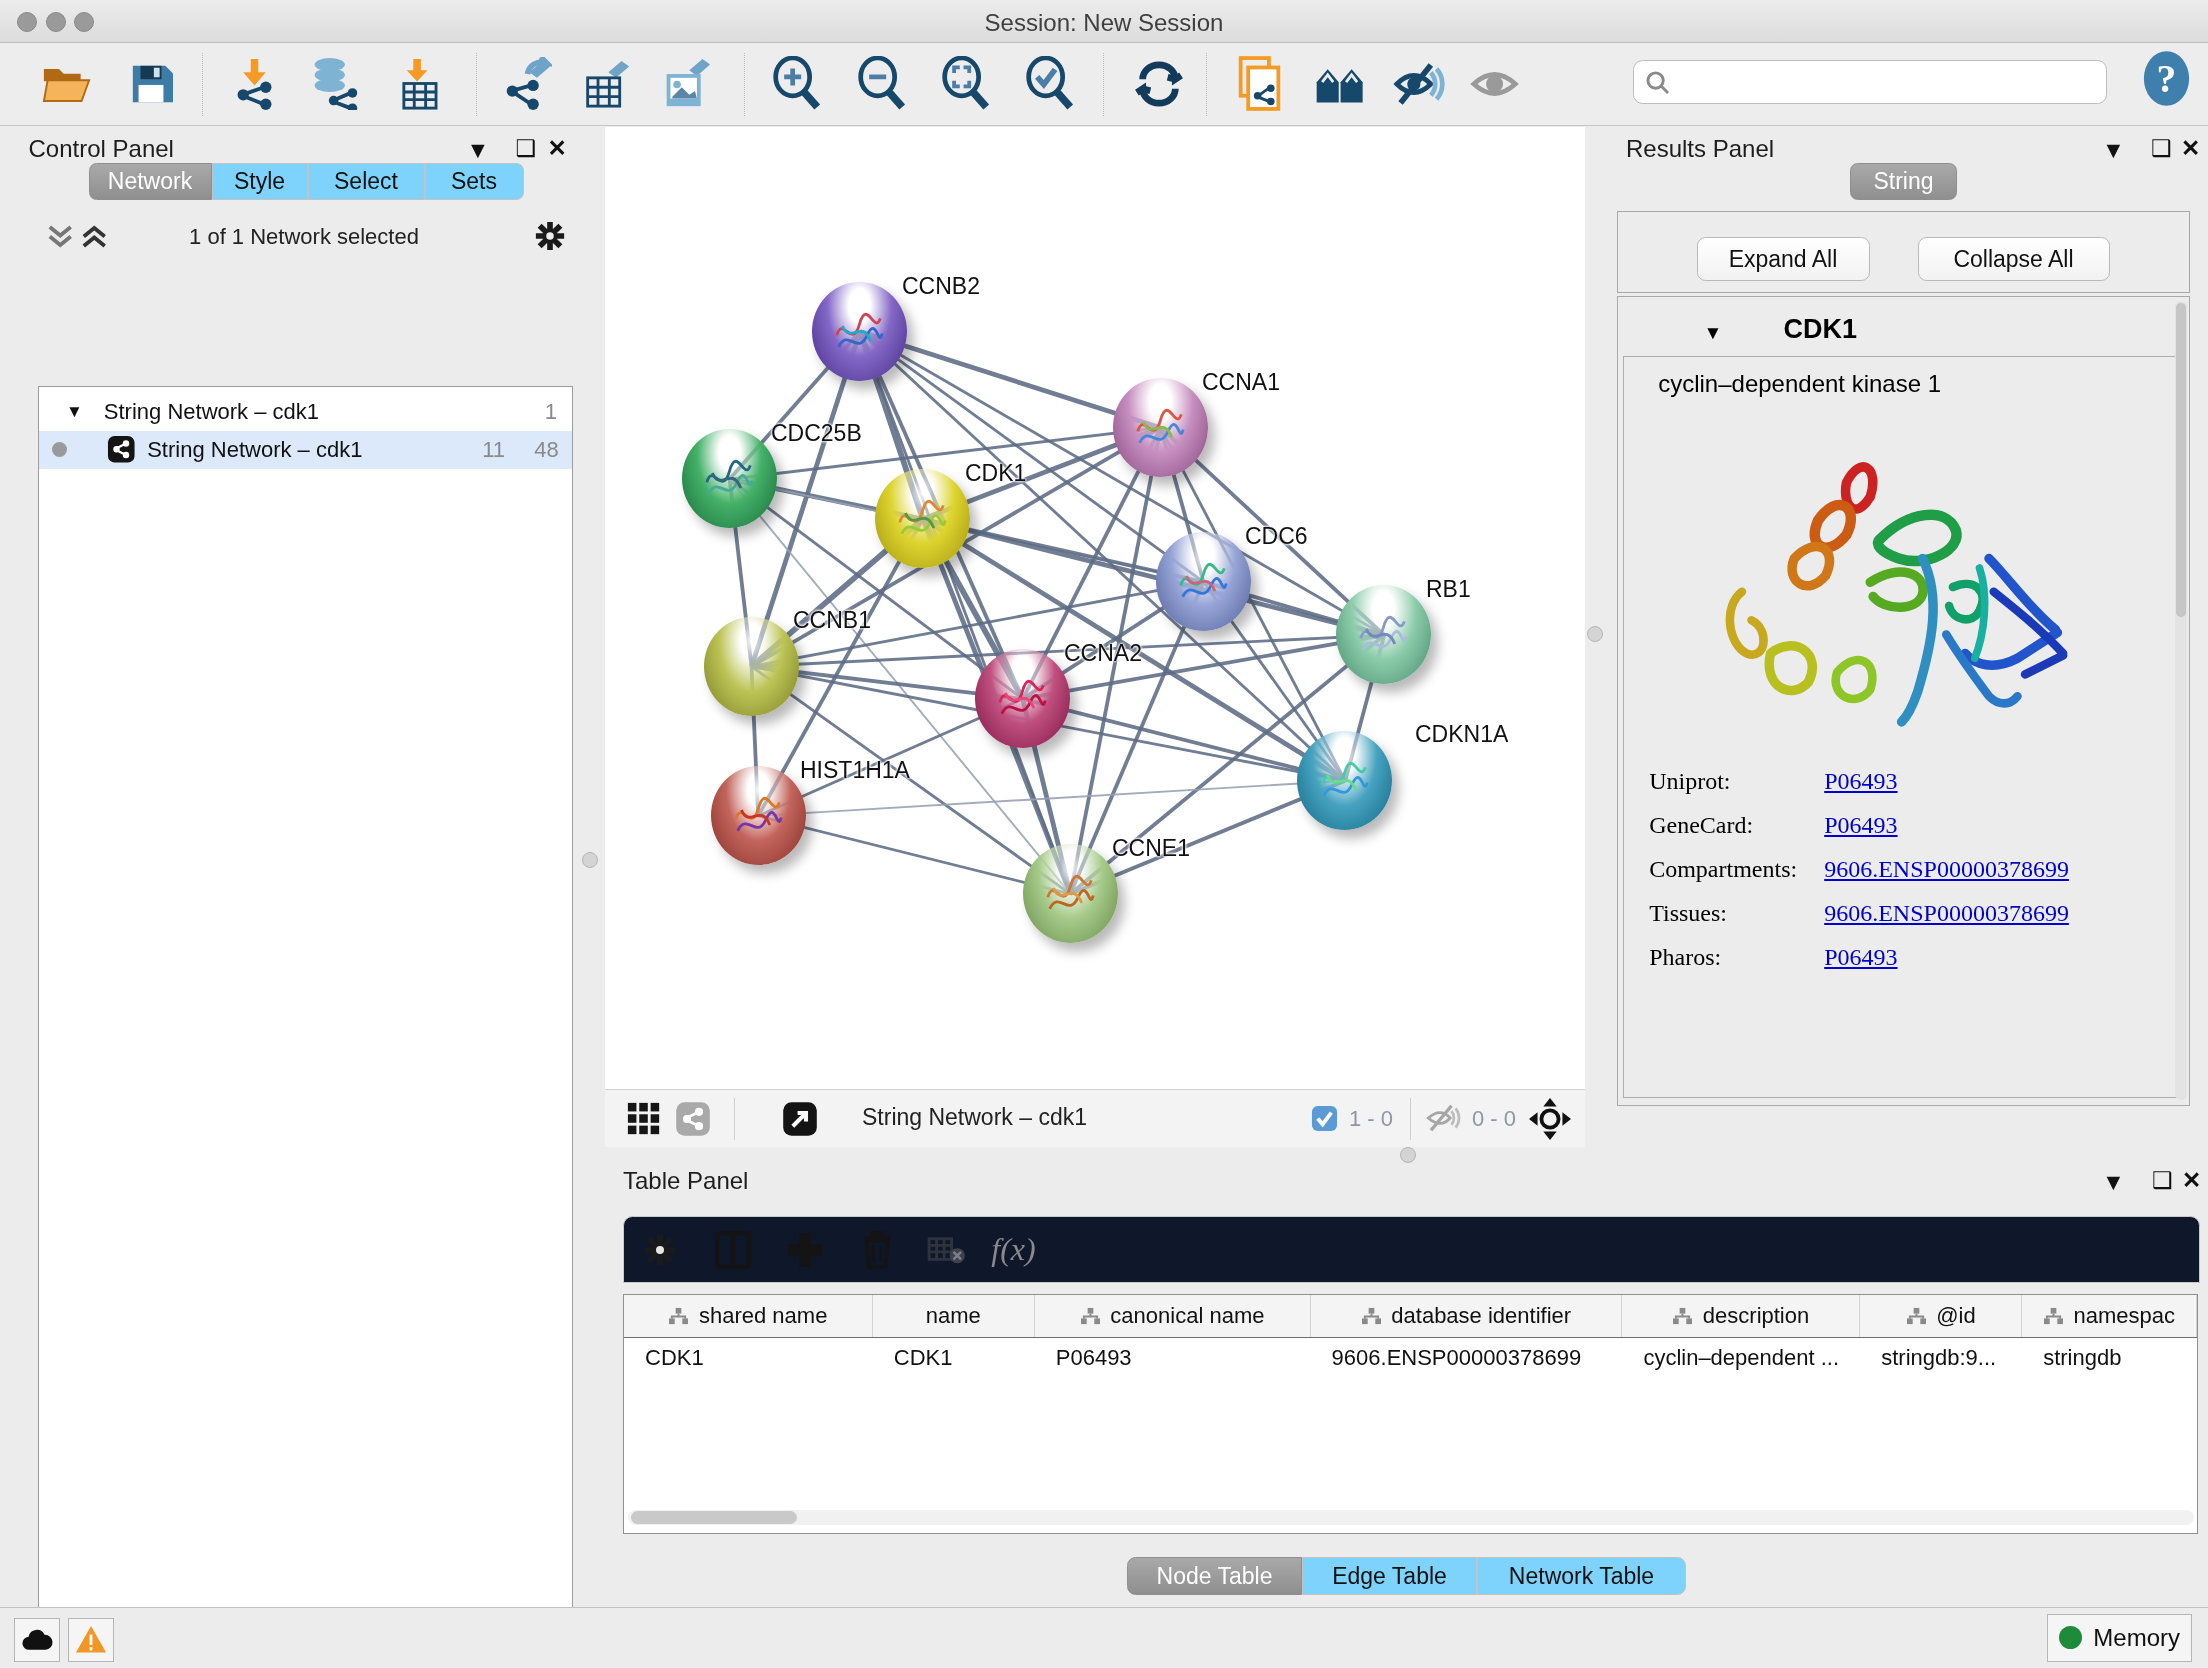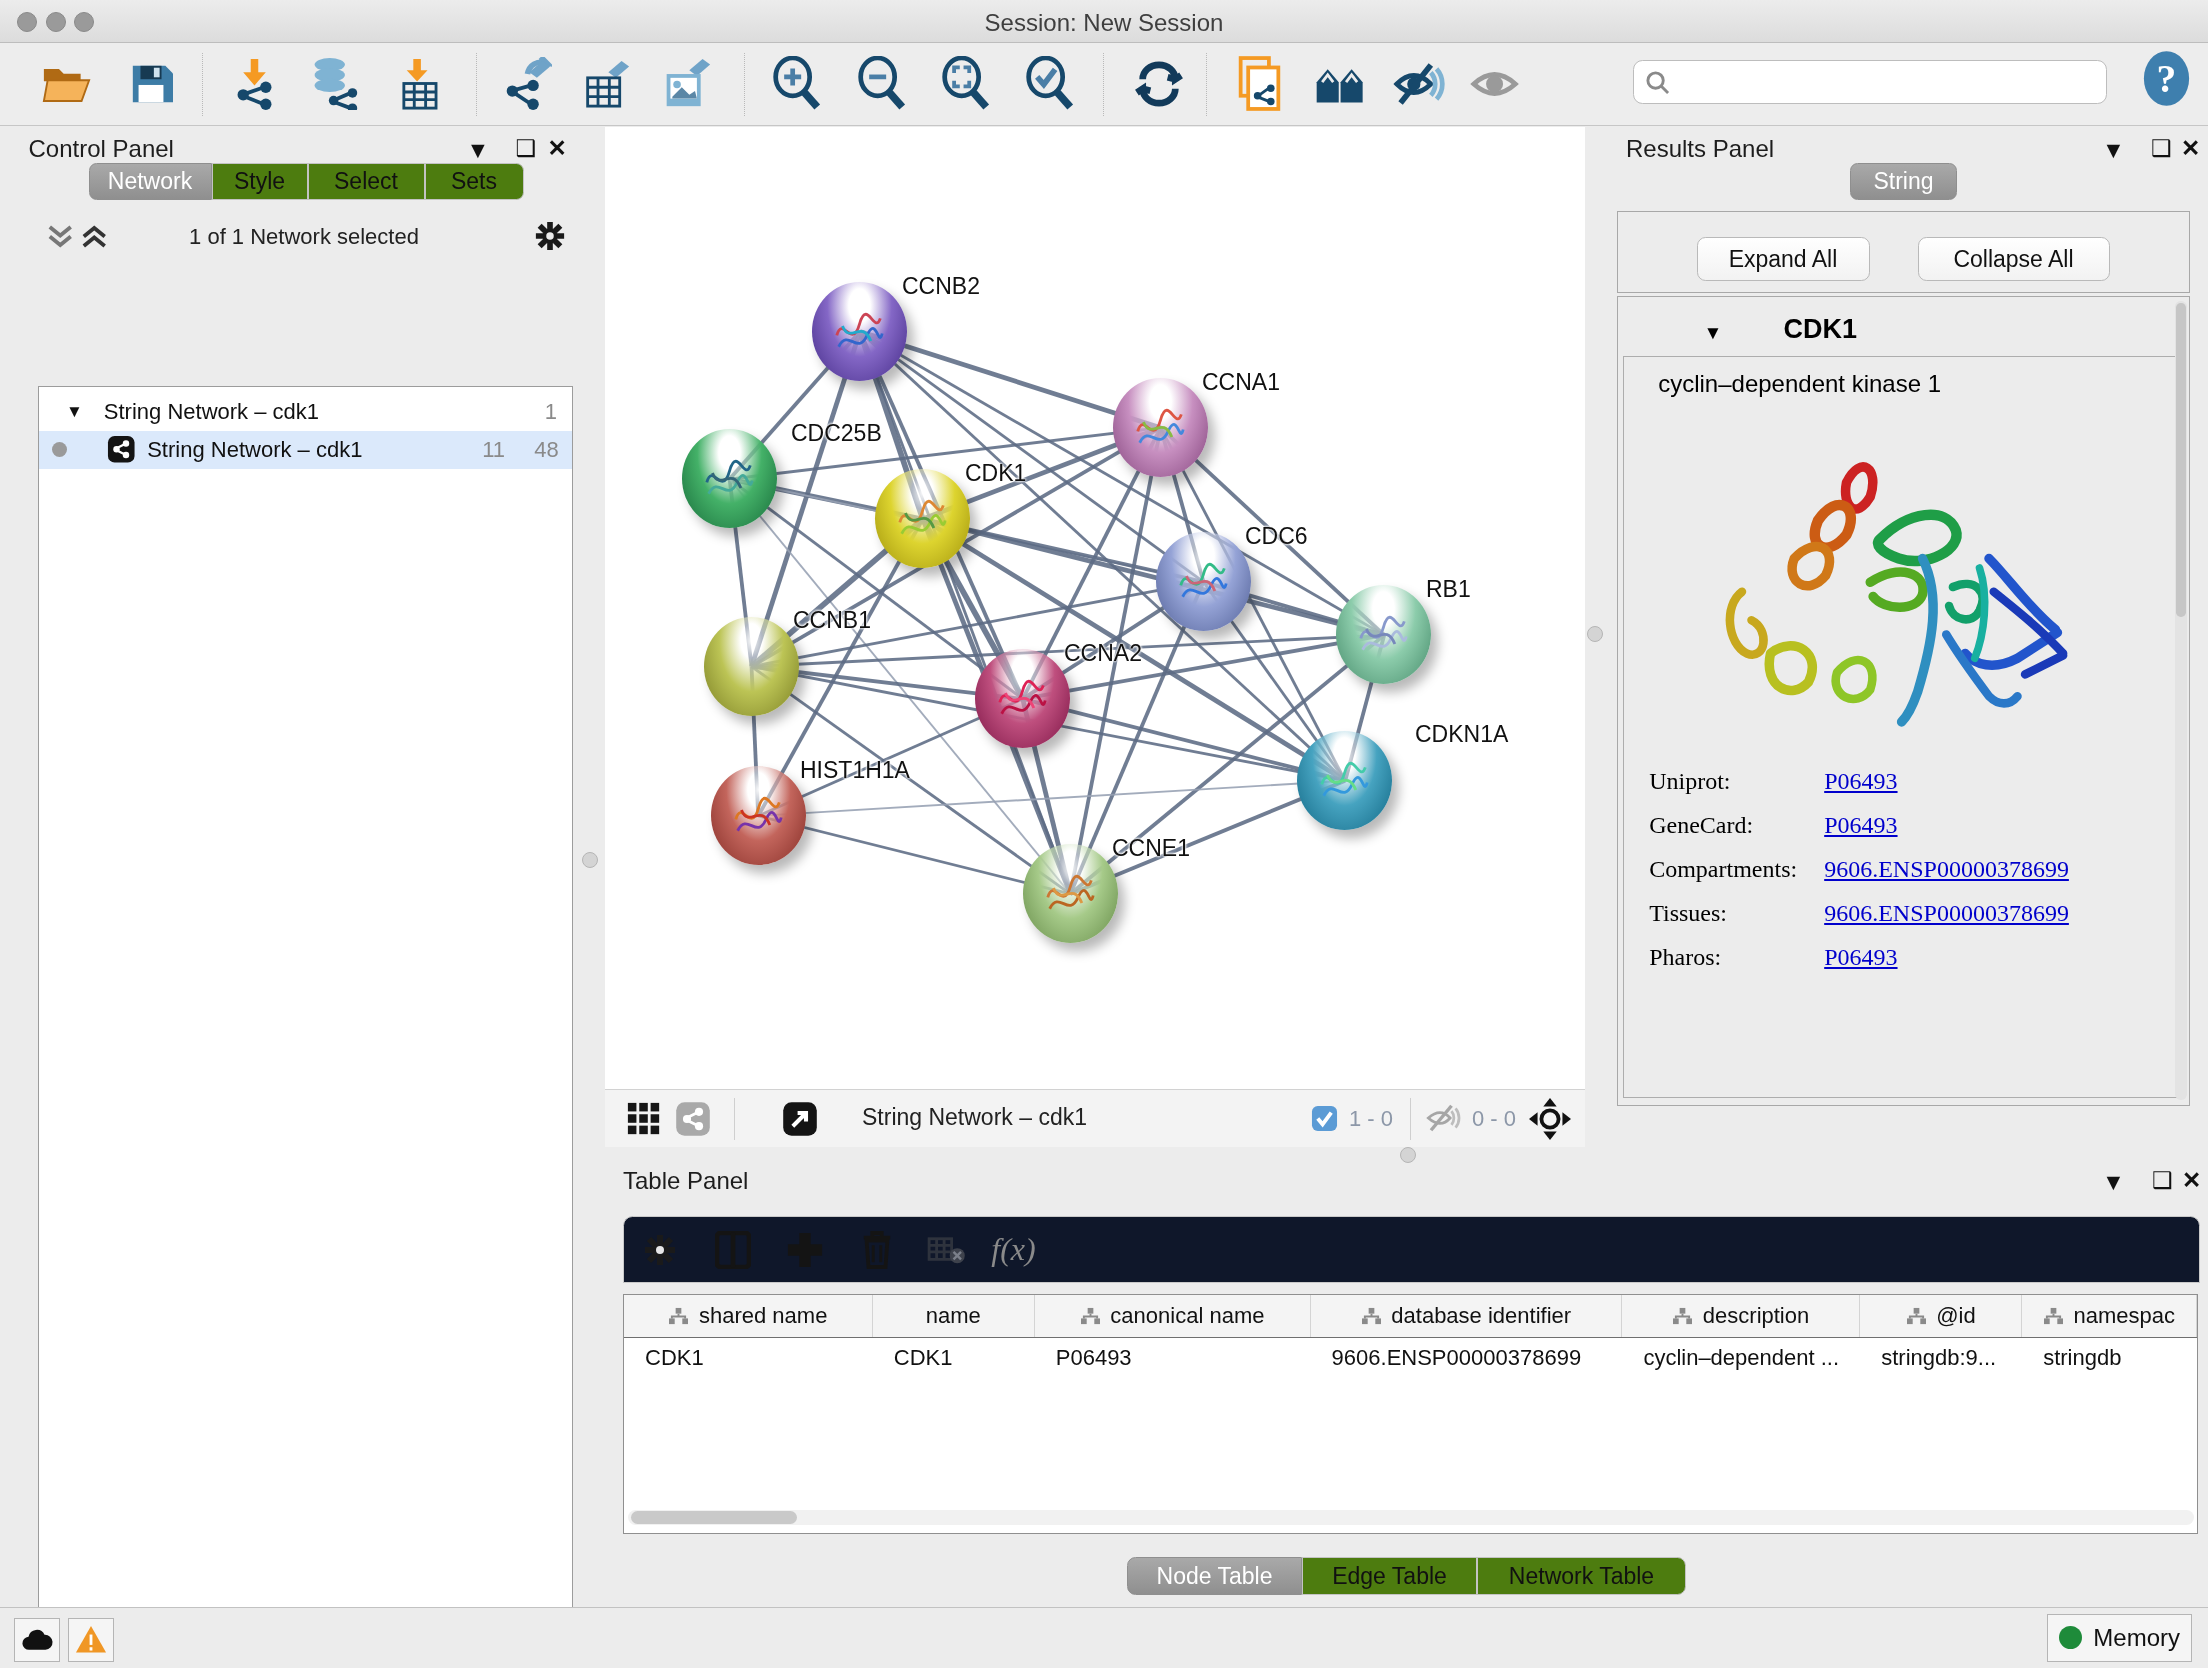--- a/index.html
+++ b/index.html
@@ -15,21 +15,21 @@
   
   .toolbar{left:0;top:43px;width:2208px;height:82px;background:#ededed;border-bottom:1px solid #c6c6c6;}
   .tb-btn{position:absolute;top:13.3px;width:57px;height:55px;display:flex;align-items:center;justify-content:center;cursor:pointer;}
   .tb-sep{position:absolute;top:9.5px;width:0;height:63px;border-left:1.9px dotted #b9b9b9;}
   .searchbox{position:absolute;left:1633px;top:17px;width:474px;height:44px;background:#fff;border:1px solid #bdbdbd;border-radius:9.5px;display:flex;align-items:center;padding-left:11.4px;box-sizing:border-box;}
   .searchbox input{border:none;outline:none;font-size:21px;width:409px;background:transparent;color:#333;}
 
   
   .panel-title{font-size:24px;color:#1d1d1d;}
   .panel-ctrl{position:absolute;font-size:23px;color:#111;}
-  .tab{position:absolute;top:0;height:37px;background:#4d7c0f;border:1px solid #c3c3c3;color:#111;font-size:23px;display:flex;align-items:center;justify-content:center;box-sizing:border-box;cursor:pointer;}
+  .tab{position:absolute;top:0;height:37px;background:#7dd3fc;border:1px solid #c3c3c3;color:#111;font-size:23px;display:flex;align-items:center;justify-content:center;box-sizing:border-box;cursor:pointer;}
   .tab.active{background:linear-gradient(#a9a9a9,#8f8f8f);color:#fff;border-color:#8f8f8f;}
 
   
   .cp-subheader{position:absolute;left:28.5px;top:217px;width:533px;height:38px;font-size:22px;color:#222;}
   .tree-box{position:absolute;left:28.5px;top:259px;width:533px;height:1318px;background:#fff;border:1px solid #9c9c9c;}
   .tree-row{position:relative;width:100%;height:38px;font-size:22px;color:#111;display:flex;align-items:center;}
   .tree-row.selected{background:#dbe9fb;}
   .tree-num{position:absolute;color:#8a8a8a;}
 
   
@@ -373,21 +373,21 @@
         </svg>
       </div>
       <span class="node-label" style="left: 597px; top: 242px;">CCNA1</span>
       <div class="node" style="left: 77px; top: 302px; background: radial-gradient(at 50% 24%, rgba(255, 255, 255, 0.95) 0%, rgba(255, 255, 255, 0.45) 16%, rgb(68, 177, 104) 48%, rgb(29, 117, 64) 92%);">
         <svg width="61" height="53" viewBox="0 0 64 56">
           <path d="M8 30 C14 8 24 46 32 18 S48 30 54 12" stroke="#226688" stroke-width="3" fill="none"></path>
           <path d="M10 42 C20 22 30 52 40 30 S52 44 56 28" stroke="#44aa99" stroke-width="3" fill="none"></path>
           <path d="M14 20 C22 40 34 12 44 36" stroke="#336677" stroke-width="3" fill="none"></path>
         </svg>
       </div>
-      <span class="node-label" style="left: 166px; top: 293px; margin-left: 20px;">CDC25B</span>
+      <span class="node-label" style="left: 166px; top: 293px;">CDC25B</span>
       <div class="node" style="left: 270px; top: 342px; background: radial-gradient(at 50% 24%, rgba(255, 255, 255, 0.95) 0%, rgba(255, 255, 255, 0.45) 16%, rgb(221, 212, 47) 48%, rgb(168, 156, 16) 92%);">
         <svg width="61" height="53" viewBox="0 0 64 56">
           <path d="M8 30 C14 8 24 46 32 18 S48 30 54 12" stroke="#dd8833" stroke-width="3" fill="none"></path>
           <path d="M10 42 C20 22 30 52 40 30 S52 44 56 28" stroke="#99cc33" stroke-width="3" fill="none"></path>
           <path d="M14 20 C22 40 34 12 44 36" stroke="#559944" stroke-width="3" fill="none"></path>
         </svg>
       </div>
       <span class="node-label" style="left: 360px; top: 333px;">CDK1</span>
       <div class="node" style="left: 551px; top: 405px; background: radial-gradient(at 50% 24%, rgba(255, 255, 255, 0.95) 0%, rgba(255, 255, 255, 0.45) 16%, rgb(149, 163, 214) 48%, rgb(90, 105, 159) 92%);">
         <svg width="61" height="53" viewBox="0 0 64 56">

